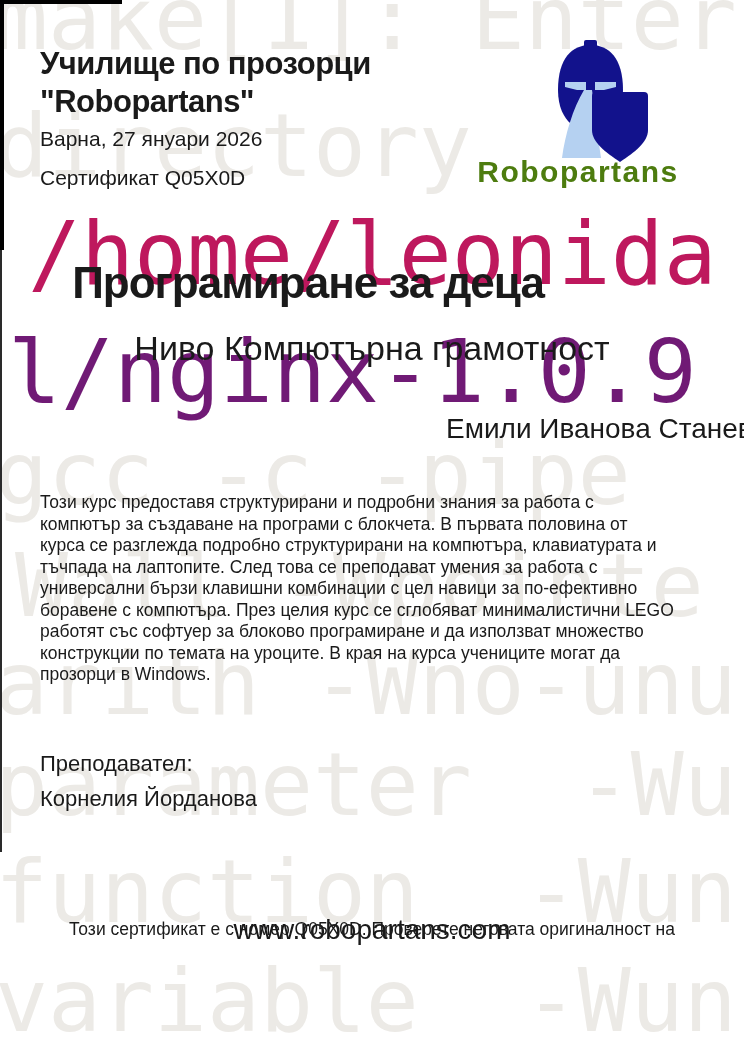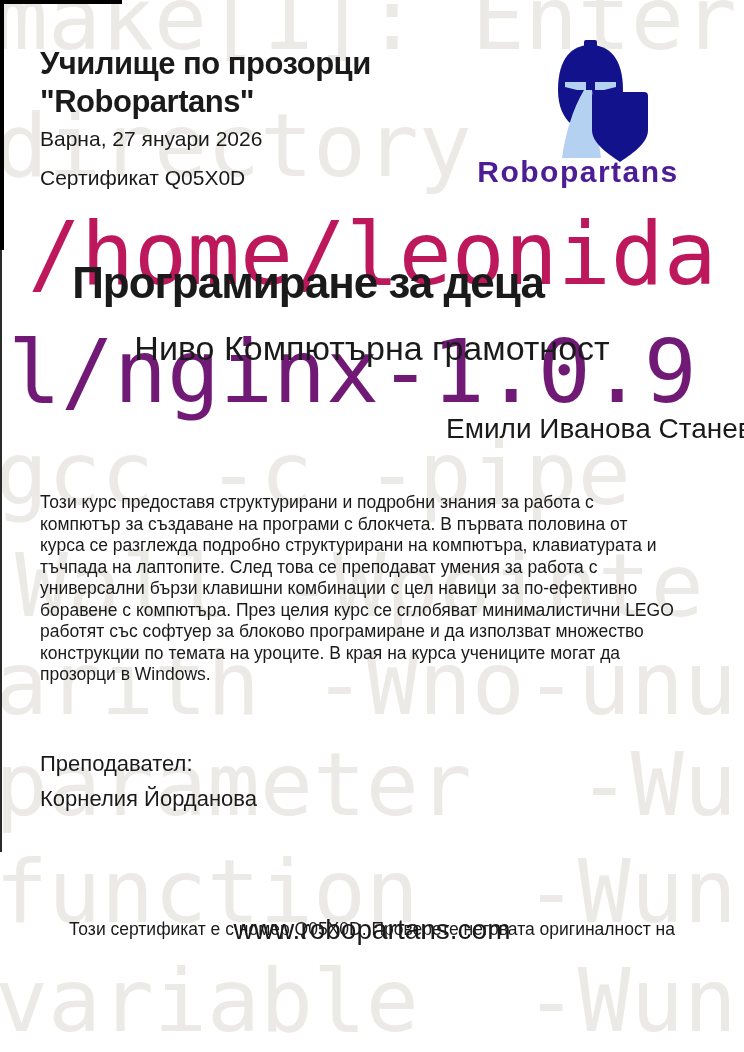--- a/index.html
+++ b/index.html
@@ -28,21 +28,21 @@
   
   .school-line1{position:absolute;left:40px;top:46px;font-size:31px;font-weight:600;letter-spacing:-0.5px;z-index:2;}
   .school-line2{position:absolute;left:40px;top:84px;font-size:31px;font-weight:600;letter-spacing:-0.5px;z-index:2;}
   .date-line{position:absolute;left:40px;top:127px;font-size:21px;z-index:2;}
   .cert-line{position:absolute;left:40px;top:166px;font-size:21px;z-index:2;}
   
   .logo-art{position:absolute;left:540px;top:40px;width:130px;height:125px;z-index:2;}
   .logo-wordmark{
     position:absolute;left:460px;top:155px;width:236px;
     text-align:center;font-size:30px;font-weight:700;letter-spacing:1.5px;
-    color:#4c1d95;z-index:2;
+    color:#4d7c0f;z-index:2;
   }
   
   .course-title{position:absolute;left:0;top:258px;width:616px;text-align:center;
     font-size:44px;font-weight:700;letter-spacing:-1px;z-index:2;}
   .level-line{position:absolute;left:0;top:329px;width:744px;text-align:center;
     font-size:34px;font-weight:400;z-index:2;}
   .student-name{position:absolute;left:0;top:413px;width:732px;text-align:right;
     font-size:28px;font-weight:400;z-index:2;padding-left:36px;}
   .description{position:absolute;left:40px;top:492px;width:660px;z-index:2;
     font-size:17.5px;line-height:21.5px;}

